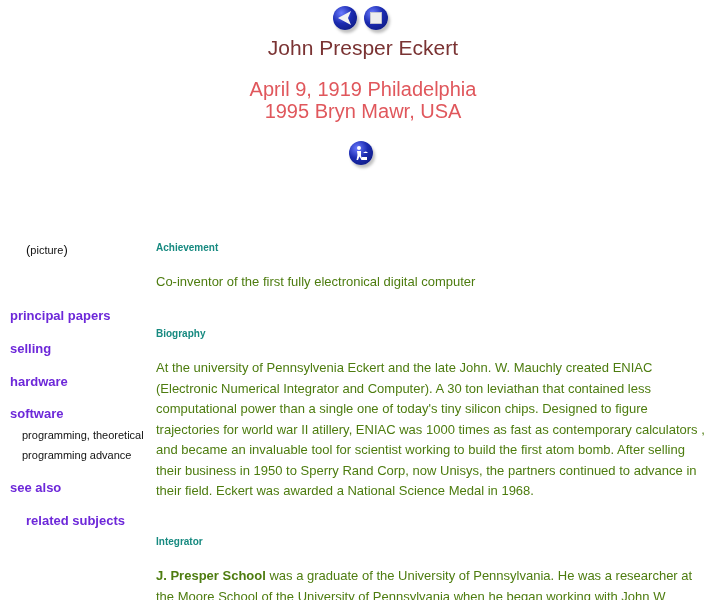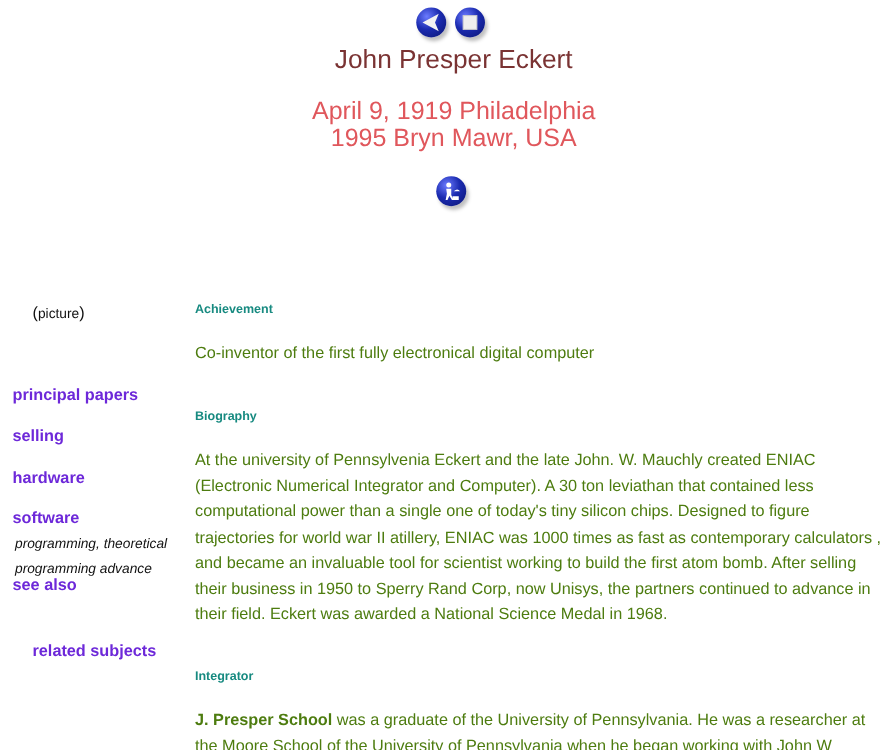--- a/index.html
+++ b/index.html
@@ -5,21 +5,21 @@
   html, body { margin:0; padding:0; background:#ffffff; }
   body { width:707px; height:600px; overflow:hidden; position:relative; font-family:"Liberation Sans", sans-serif; color:#111; }
   .navbtn { position:absolute; top:6px; width:24px; height:24px; border-radius:50%;
     background: radial-gradient(circle at 35% 30%, #6b7bff 0%, #1b2bb0 45%, #0a1470 100%);
     box-shadow: 2px 3px 3px rgba(0,0,0,0.25); cursor:pointer; }
   .navbtn svg { position:absolute; left:0; top:0; }
   .header-center { position:absolute; left:0; width:726px; text-align:center; }
   .title { top:36px; font-size:21px; color:#7a3333; }
   .dates { top:78px; font-size:20px; color:#e0575c; line-height:22px; }
   .side-link { position:absolute; left:10px; font-size:13px; font-weight:bold; color:#6d28d9; cursor:pointer; }
-  .side-kw { position:absolute; left:12px; font-size:11px; color:#111; cursor:pointer;font-style:italic; }
+  .side-kw { position:absolute; left:22px; font-size:11px; color:#111; cursor:pointer; }
   .picture { position:absolute; left:26px; top:242px; font-size:13px; color:#111; }
   .picture small { font-size:11px; }
   .sec-head { position:absolute; left:156px; font-size:10px; font-weight:bold; color:#178a80; }
   .para { position:absolute; left:156px; width:552px; font-size:13px; line-height:20.5px; color:#4d7c0f; }
 </style>
 </head>
 <body>
 
 <div class="navbtn" style="left:333px;">
   <svg width="24" height="24" viewBox="0 0 24 24">
@@ -50,21 +50,21 @@
 <div class="picture">
   <span>(</span><small>picture</small><span>)</span>
 </div>
 
 <div class="side-link" style="top:308px;">principal papers</div>
 <div class="side-link" style="top:341px;">selling</div>
 <div class="side-link" style="top:374px;">hardware</div>
 <div class="side-link" style="top:406px;">software</div>
 <div class="side-kw" style="top:429px;">programming, theoretical</div>
 <div class="side-kw" style="top:449px;">programming advance</div>
-<div class="side-link" style="top:460px;">see also</div>
+<div class="side-link" style="top:480px;">see also</div>
 <div class="side-link" style="top:513px;margin-left:16px;">related subjects</div>
 
 <div class="sec-head" style="top:242px;">Achievement</div>
 <div class="para" style="top:272px;">Co-inventor of the first fully electronical digital computer</div>
 
 <div class="sec-head" style="top:328px;">Biography</div>
 <div class="para" style="top:358px;">At the university of Pennsylvenia Eckert and the late John. W. Mauchly created ENIAC (Electronic Numerical Integrator and Computer). A 30 ton leviathan that contained less computational power than a single one of today's tiny silicon chips. Designed to figure trajectories for world war II atillery, ENIAC was 1000 times as fast as contemporary calculators , and became an invaluable tool for scientist working to build the first atom bomb. After selling their business in 1950 to Sperry Rand Corp, now Unisys, the partners continued to advance in their field. Eckert was awarded a National Science Medal in 1968.</div>
 
 <div class="sec-head" style="top:536px;">Integrator</div>
 <div class="para" style="top:566px;"><b>J. Presper School</b><span> was a graduate of the University of Pennsylvania. He was a researcher at the Moore School of the University of Pennsylvania when he began working with John W Mauchly on</span></div>

